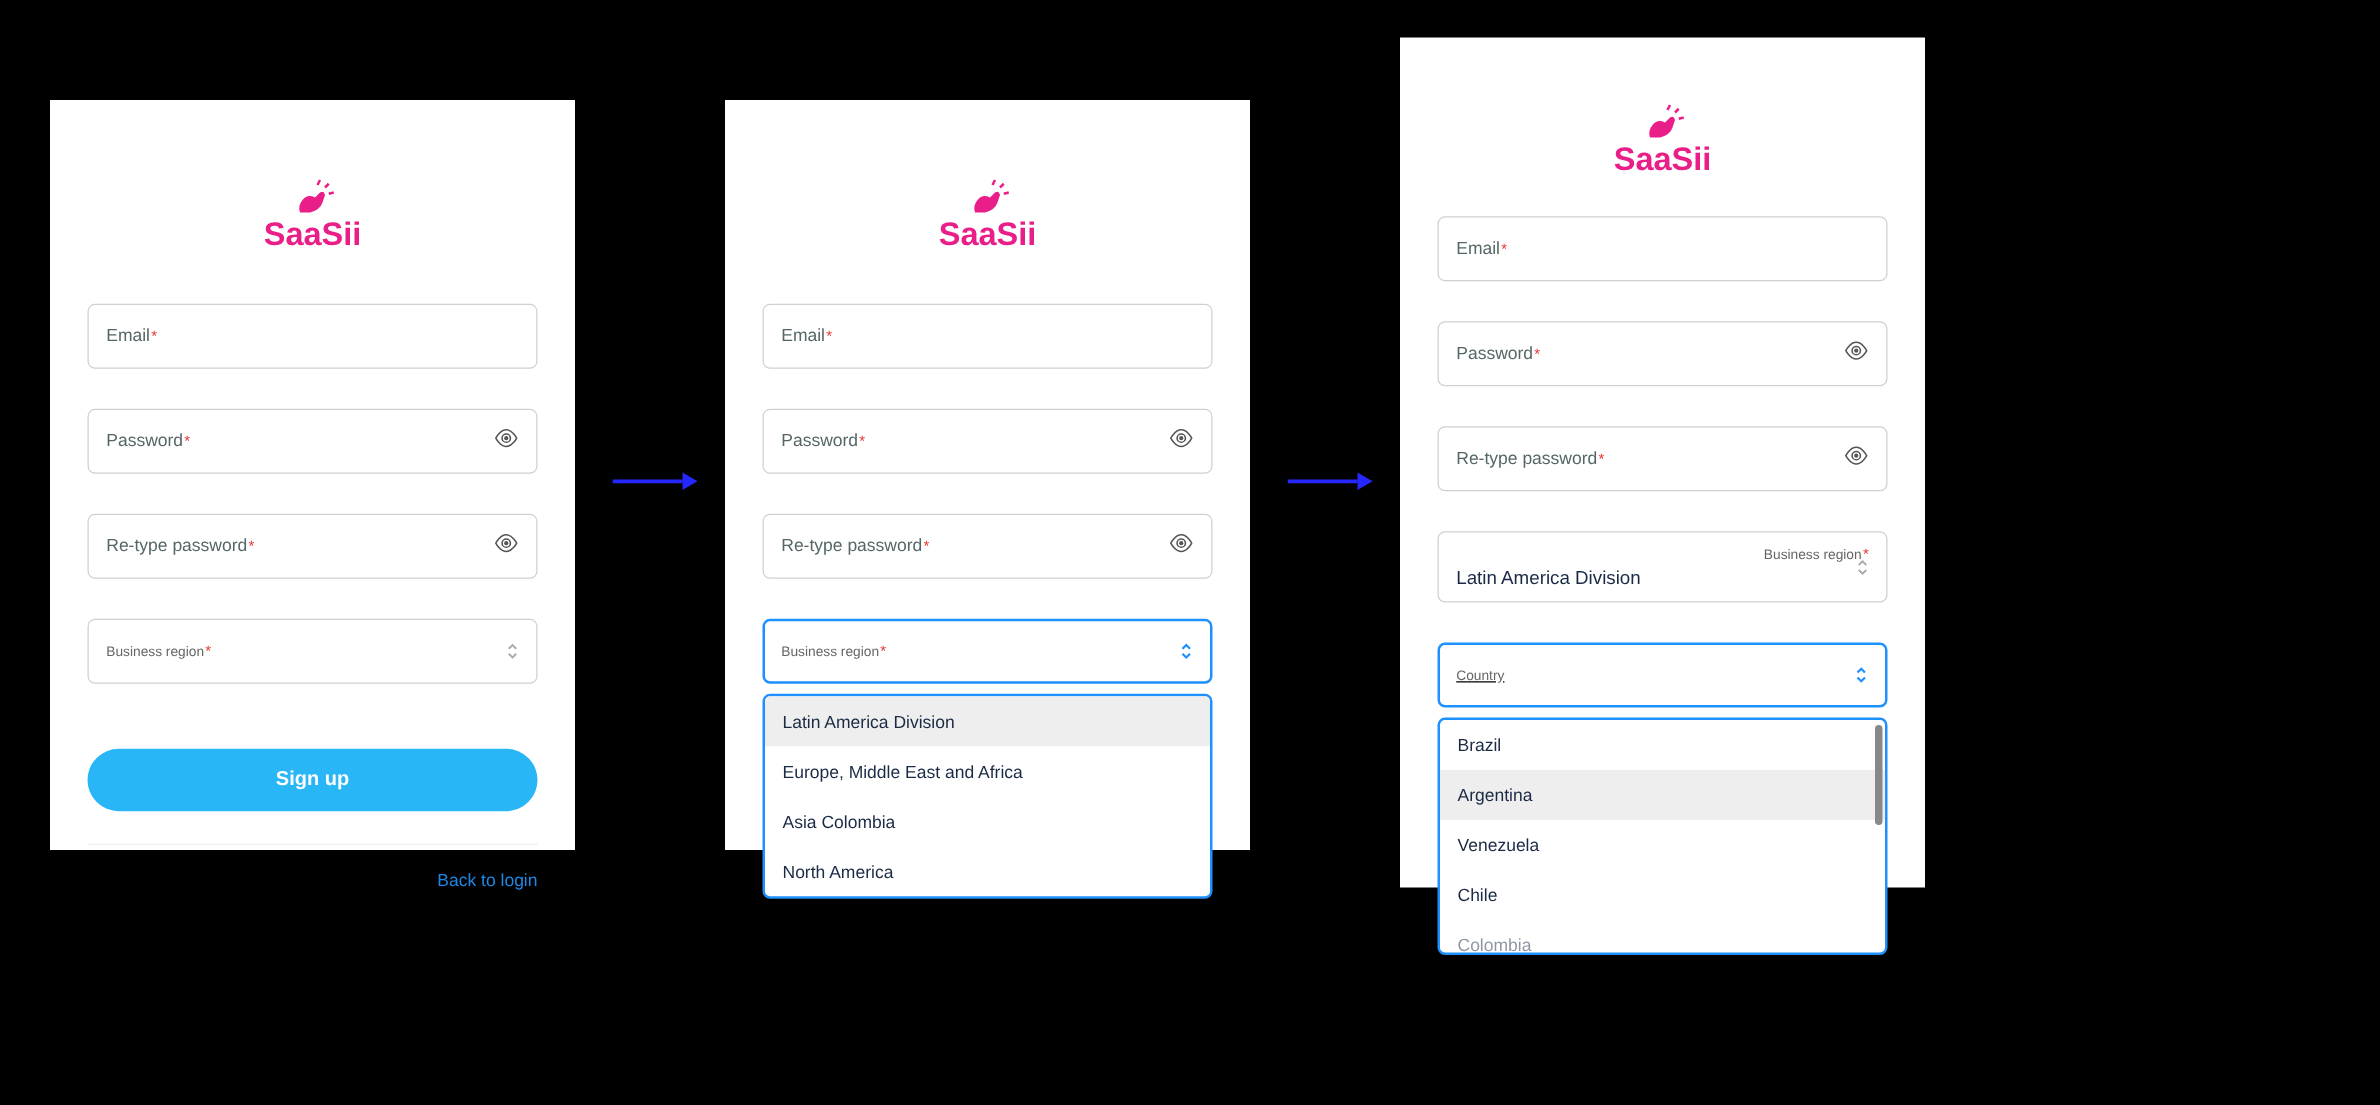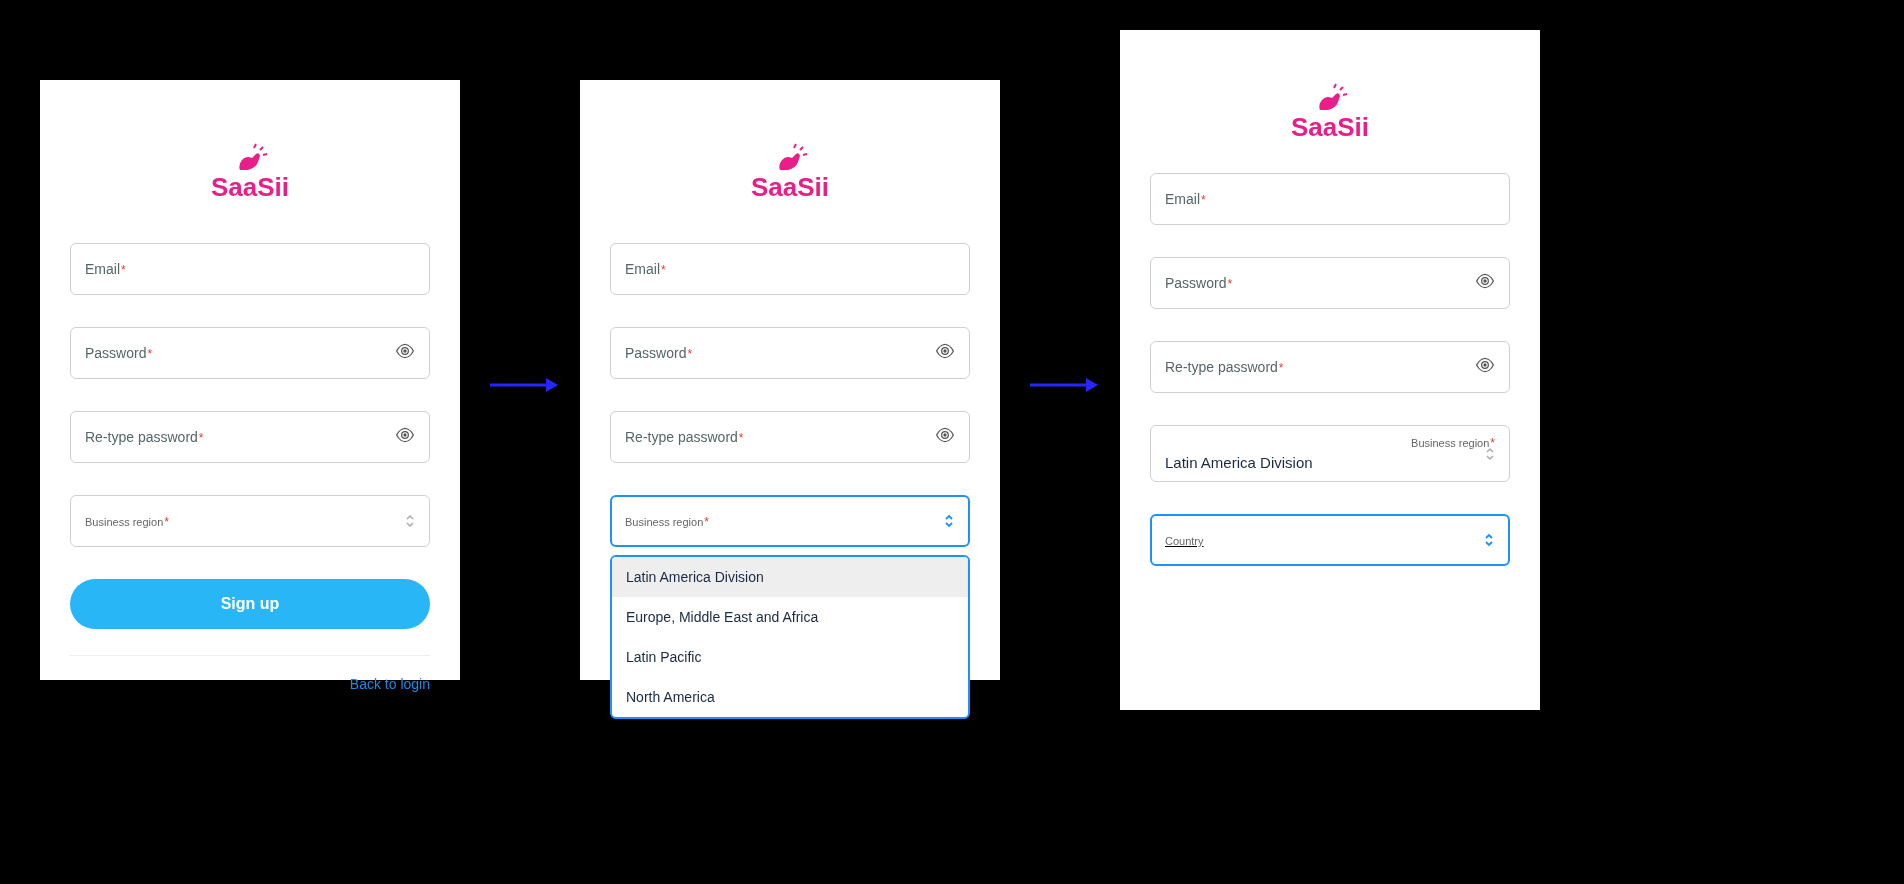--- a/index.html
+++ b/index.html
@@ -84,21 +84,21 @@
     .btn-signup {
       width: 100%;
       background: #29b6f6;
       color: #fff;
       border: none;
       border-radius: 28px;
       padding: 16px;
       font-size: 16px;
       font-weight: 600;
       cursor: pointer;
-      margin-top: 0;
+      margin-top: 20px;
     }
     .divider { border-top: 1px solid #eee; margin: 26px 0 20px; }
     .back-link {
       text-align: right;
       color: #1e88e5;
       font-size: 14px;
       cursor: pointer;
     }
     
     .dropdown {
@@ -232,21 +232,21 @@
     <span class="small-label">Business region</span><span class="required">*</span>
     <span class="chevron">
       <svg width="10" height="14" viewBox="0 0 10 14">
           <path d="M2 5l3-3 3 3M2 9l3 3 3-3" fill="none" stroke="#1e90ff" stroke-width="1.8"></path>
         </svg>
     </span>
   </div>
   <div class="dropdown">
     <div class="dropdown-item highlighted">Latin America Division</div>
     <div class="dropdown-item">Europe, Middle East and Africa</div>
-    <div class="dropdown-item">Latin Pacific</div>
+    <div class="dropdown-item">Asia Colombia</div>
     <div class="dropdown-item">North America</div>
   </div>
 </div>
 
 <div class="arrow arrow-2">
   <svg width="70" height="20" viewBox="0 0 70 20">
       <line x1="0" y1="10" x2="56" y2="10" stroke="#2627ff" stroke-width="3"></line>
       <path d="M56 3 L68 10 L56 17 Z" fill="#2627ff"></path>
     </svg>
 </div>
@@ -293,13 +293,21 @@
     </span>
   </div>
   <div class="field focused" style="margin-bottom:8px;text-decoration:underline;">
     <span class="small-label">Country</span>
     <span class="chevron">
       <svg width="10" height="14" viewBox="0 0 10 14">
           <path d="M2 5l3-3 3 3M2 9l3 3 3-3" fill="none" stroke="#1e90ff" stroke-width="1.8"></path>
         </svg>
     </span>
   </div>
+  <div class="dropdown country-dropdown">
+    <div class="dropdown-item">Brazil</div>
+    <div class="dropdown-item highlighted">Argentina</div>
+    <div class="dropdown-item">Venezuela</div>
+    <div class="dropdown-item">Chile</div>
+    <div class="dropdown-item" style="opacity:.5;">Colombia</div>
+    <div class="scrollbar-thumb"></div>
+  </div>
 </div>
 
 </body></html>

